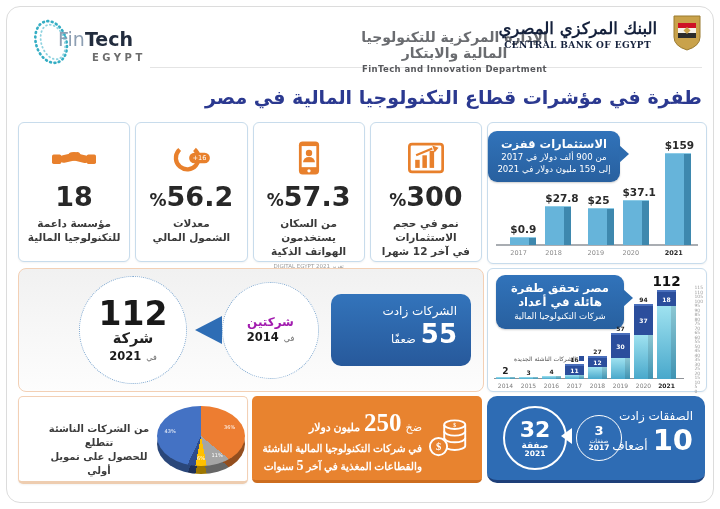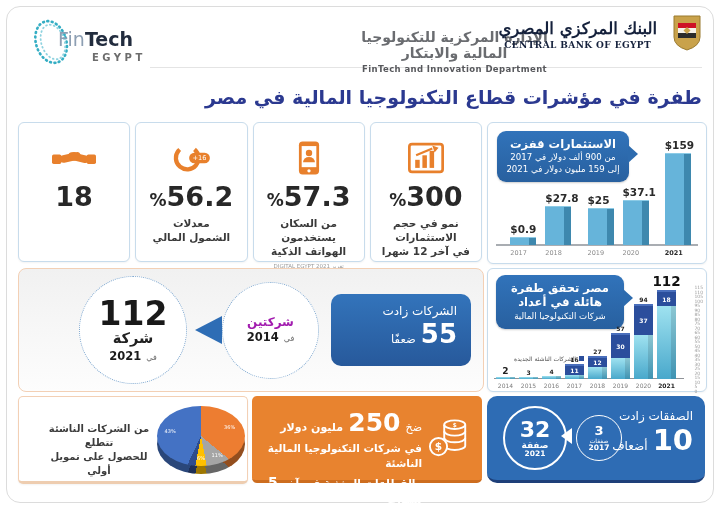--- a/index.html
+++ b/index.html
@@ -38,21 +38,21 @@
   .card-src{margin-top:4px;font-size:5.5px;color:#9a9a9a;direction:rtl;}
 
   
   .callout{position:absolute;background:linear-gradient(180deg,#3173ba,#28609f);border-radius:9px;color:#fff;direction:rtl;text-align:center;padding:6px 6px 7px;box-shadow:0 1px 2px rgba(0,0,0,.2);}
   .callout:after{content:"";position:absolute;right:-9px;top:14px;border-top:9px solid transparent;border-bottom:9px solid transparent;border-left:10px solid #2d6bae;}
   .co-l1{font-size:11.5px;font-weight:bold;line-height:1.25;}
   .co-l2{font-size:8.6px;line-height:1.4;}
 
   
   .inv-panel{left:487px;top:122px;width:218px;height:140px;}
-  .inv-callout{left:9px;top:8px;width:120px;}
+  .inv-callout{left:0;top:8px;width:120px;}
   .inv-bars{position:absolute;right:12px;bottom:6px;display:flex;align-items:flex-end;gap:9px;}
   .ibar{display:flex;flex-direction:column;align-items:flex-start;justify-content:flex-end;}
   .ibar-val{font-size:10.5px;font-weight:bold;color:#2b2b2b;white-space:nowrap;margin-bottom:2px;}
   .ibar-bar{width:26px;background:linear-gradient(90deg,#66b4da 0%,#66b4da 72%,#3e88ae 72%);border-top:1px solid #8ccbe6;}
   .ibar-year{font-size:6.5px;color:#8a8a8a;margin-top:4px;height:8px;}
   .ibar-year.last{color:#2b2b2b;font-weight:bold;}
   .inv-base{position:absolute;left:8px;right:8px;bottom:17px;height:2px;background:#a9adb2;}
 
   
   .band{left:18px;top:268px;width:464px;height:122px;border:1px solid #f3d0b5;border-radius:8px;background:linear-gradient(180deg,#f1f1f1,#fdfdfd);}
@@ -97,21 +97,21 @@
   .pie-num{direction:ltr;font-weight:bold;color:#282828;line-height:1;}
   .pie-num .pct{font-size:19px;}
   .pie-num .val{font-size:31px;}
   .pie-cap{margin-top:21px;font-size:10px;font-weight:bold;color:#3c3c3c;direction:rtl;line-height:1.4;}
   .pie-wrap{position:absolute;left:138px;top:9px;width:88px;height:70px;}
   .pie-side,.pie-top{position:absolute;left:0;width:88px;height:60px;border-radius:50%;}
   .pie-side{top:8px;}
   .pie-top{top:0;}
   .pie-lbl{position:absolute;font-size:5px;color:#fff;transform:translate(-50%,-50%);}
 
-  .fund-panel{left:252px;top:396px;width:230px;height:84px;background:#e8832f;border-bottom:3px solid #cd6d1f;border-radius:5px;}
+  .fund-panel{left:252px;top:396px;width:230px;height:84px;background:#e8832f;border-bottom:3px solid #cd6d1f;border-radius:5px;font-family:Liberation Serif, serif;}
   .fund-txt{position:absolute;right:60px;left:8px;top:9px;text-align:right;direction:rtl;color:#fff;line-height:1.45;}
   .fund-l1 .pre{font-size:11px;}
   .fund-l1 .big{font-size:25px;font-weight:bold;}
   .fund-l1 .post{font-size:11px;font-weight:bold;}
   .fund-l2,.fund-l3{font-size:10.5px;font-weight:bold;}
   .fund-l3 .big5{font-size:14px;font-weight:bold;}
   .fund-icon{position:absolute;right:12px;top:20px;}
 
   .deals-panel{left:487px;top:396px;width:218px;height:84px;background:#2e6cb4;border-bottom:3px solid #1e3f79;border-radius:10px;color:#fff;}
   .deals-txt{position:absolute;right:12px;top:13px;text-align:right;direction:rtl;line-height:1.2;}
@@ -180,20 +180,22 @@
           <g fill="#e8802c">
             <rect x="0" y="13" width="11" height="11" rx="2"></rect>
             <rect x="41" y="13" width="11" height="11" rx="2"></rect>
             <rect x="9" y="12" width="25" height="9" rx="4.5" transform="rotate(-13 21 16)"></rect>
             <rect x="19" y="12" width="25" height="9" rx="4.5" transform="rotate(13 31 16)"></rect>
             <circle cx="26" cy="15" r="5"></circle>
           </g>
         </svg>
       </div>
       <div class="card-num"><span class="pct"></span><span class="val">18</span></div>
+      <div class="card-label">مؤسسة داعمة
+للتكنولوجيا المالية</div>
     </div>
 
     <div class="card">
       <div class="card-icon">
         <svg width="44" height="34" viewBox="0 0 46 36">
           <circle cx="19" cy="18" r="12" fill="none" stroke="#e8802c" stroke-width="4.5" stroke-dasharray="58 18" transform="rotate(-50 19 18)"></circle>
           <rect x="21" y="12.5" width="22" height="11" rx="5.5" fill="#e8802c"></rect>
           <text x="32" y="20.5" font-size="7" fill="#fff" text-anchor="middle">+16</text>
         </svg>
       </div>

